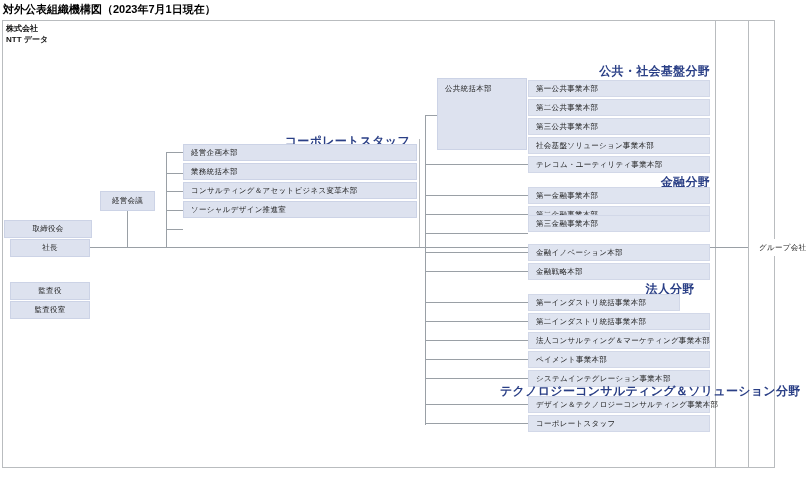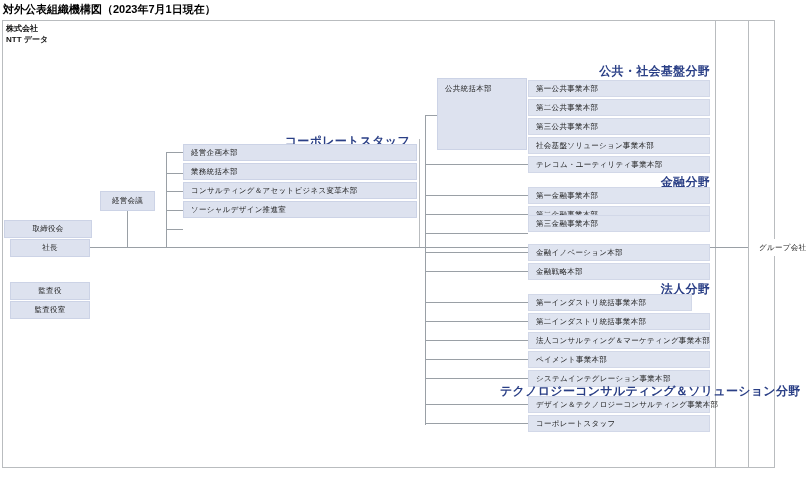--- a/index.html
+++ b/index.html
@@ -223,23 +223,23 @@
   <div class="box dept left" style="left:528px; top:244px; width:182px; height:17px;">
     <span>金融イノベーション本部</span>
   </div>
   <div class="ln lnh" style="left:425px; top:252px; width:103px;"></div>
 
   <div class="box dept left" style="left:528px; top:263px; width:182px; height:17px;">
     <span>金融戦略本部</span>
   </div>
   <div class="ln lnh" style="left:425px; top:271px; width:103px;"></div>
 
-  <div class="sect-head" style="left:630px; top:281px; width:80px;">法人分野</div>
-
-  <div class="box dept left" style="left:528px; top:294px; width:164px; height:17px;">
+  <div class="sect-head" style="left:630px; top:281px; width:80px;text-align:center;">法人分野</div>
+
+  <div class="box dept left" style="left:528px; top:294px; width:152px; height:17px;">
     <span>第一インダストリ統括事業本部</span>
   </div>
   <div class="ln lnh" style="left:425px; top:302px; width:103px;"></div>
 
   <div class="box dept left" style="left:528px; top:313px; width:182px; height:17px;">
     <span>第二インダストリ統括事業本部</span>
   </div>
   <div class="ln lnh" style="left:425px; top:321px; width:103px;"></div>
 
   <div class="box dept left" style="left:528px; top:332px; width:182px; height:17px;">

